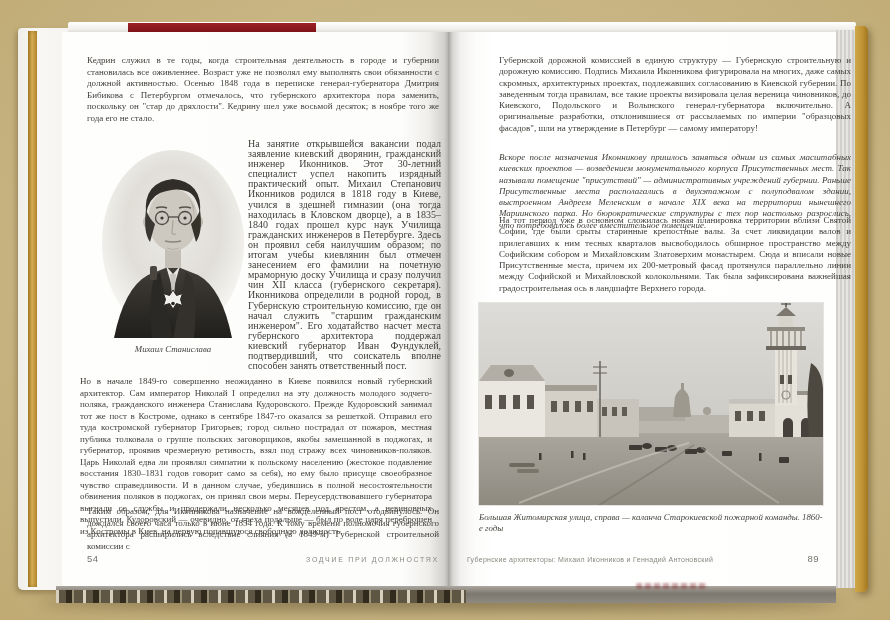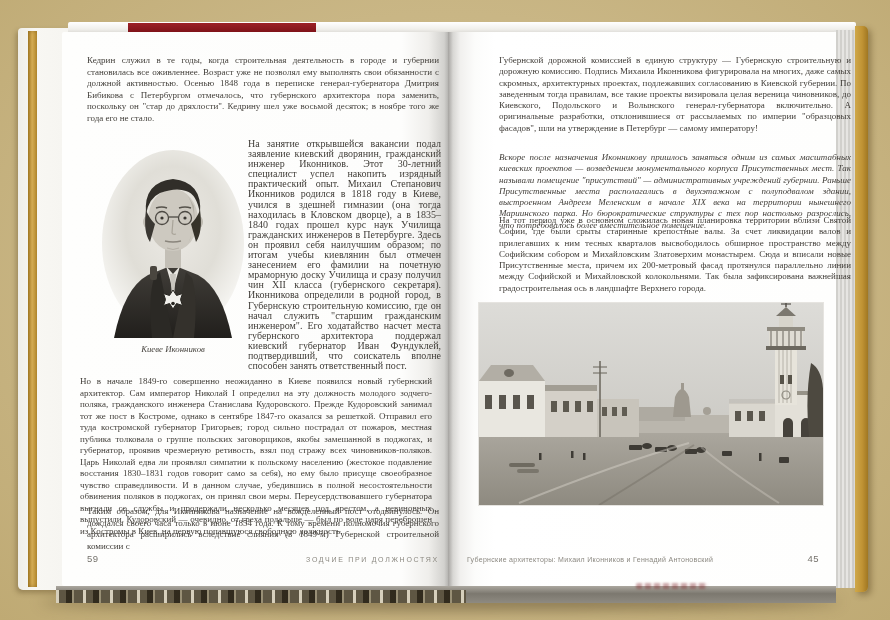--- a/index.html
+++ b/index.html
@@ -144,28 +144,28 @@
         <path d="M73 72 L72 85 Q73 87 76 86" stroke="#a9a499" stroke-width="1.2" fill="none"></path>
         <path d="M65 93 Q73 95 81 93" stroke="#8a857c" stroke-width="1.5" fill="none"></path>
         <path d="M67 100 Q73 103 79 100" stroke="#b4afa5" stroke-width="1" fill="none"></path>
 
         <path d="M73 142 l3.5 5.5 6-2 -2 6 2 6 -6 -2 -3.5 5.5 -3.5 -5.5 -6 2 2 -6 -2 -6 6 2 Z" fill="#f0efeb" stroke="#26241f" stroke-width="1"></path>
         <circle cx="73" cy="155.5" r="1.8" fill="#26241f"></circle>
 
         <rect x="50" y="118" width="7" height="14" rx="2" fill="#4a463f"></rect>
       </svg>
     </div>
-    <div class="caption caption-portrait">Киеве Иконников</div>
+    <div class="caption caption-portrait">Михаил Станислава</div>
 
     <p class="body p2">На занятие открывшейся вакансии подал заявление киевский дворянин, гражданский инженер Иконников. Этот 30-летний специалист успел накопить изрядный практический опыт. Михаил Степанович Иконников родился в 1818 году в Киеве, учился в здешней гимназии (она тогда находилась в Кловском дворце), а в 1835–1840 годах прошел курс наук Училища гражданских инженеров в Петербурге. Здесь он проявил себя наилучшим образом; по итогам учебы киевлянин был отмечен занесением его фамилии на почетную мраморную доску Училища и сразу получил чин XII класса (губернского секретаря). Иконникова определили в родной город, в Губернскую строительную комиссию, где он начал служить "старшим гражданским инженером". Его ходатайство насчет места губернского архитектора поддержал киевский губернатор Иван Фундуклей, подтвердивший, что соискатель вполне способен занять ответственный пост.</p>
     <p class="body p3">Но в начале 1849-го совершенно неожиданно в Киеве появился новый губернский архитектор. Сам император Николай I определил на эту должность молодого зодчего-поляка, гражданского инженера Станислава Кудоровского. Прежде Кудоровский занимал тот же пост в Костроме, однако в сентябре 1847-го оказался за решеткой. Отправил его туда костромской губернатор Григорьев; город сильно пострадал от пожаров, местная публика толковала о группе польских заговорщиков, якобы замешанной в поджогах, и губернатор, проявив чрезмерную ретивость, взял под стражу всех чиновников-поляков. Царь Николай едва ли проявлял симпатии к польскому населению (жестокое подавление восстания 1830–1831 годов говорит само за себя), но ему было присуще своеобразное чувство справедливости. И в данном случае, убедившись в полной несостоятельности обвинения поляков в поджогах, он принял свои меры. Переусердствовавшего губернатора выгнали со службы и продержали несколько месяцев под арестом, а невиновных выпустили. Кудоровский — очевидно, от греха подальше — был по воле царя переброшен из Костромы в Киев, на первую попавшуюся свободную должность.</p>
     <p class="body p4">Таким образом, для Иконникова назначение на вожделенный пост отодвинулось. Он дождался своего часа только в июне 1854 года. К тому времени полномочия губернского архитектора расширились вследствие слияния (в 1849-м) Губернской строительной комиссии с</p>
 
     <div class="footer">
-      <span class="pagenum">59</span>
+      <span class="pagenum">54</span>
       <span class="running-left">ЗОДЧИЕ ПРИ ДОЛЖНОСТЯХ</span>
     </div>
   </div>
 
   <div class="spine-cap"></div>
 
   <div class="page right">
     <p class="body p1">Губернской дорожной комиссией в единую структуру — Губернскую строительную и дорожную комиссию. Подпись Михаила Иконникова фигурировала на многих, даже самых скромных, архитектурных проектах, подлежавших согласованию в Киевской губернии. По заведенным тогда правилам, все такие проекты визировала целая вереница чиновников, до Киевского, Подольского и Волынского генерал-губернатора включительно. А оригинальные разработки, отклонившиеся от рассылаемых по империи "образцовых фасадов", шли на утверждение в Петербург — самому императору!</p>
     <p class="body p2">Вскоре после назначения Иконникову пришлось заняться одним из самых масштабных киевских проектов — возведением монументального корпуса Присутственных мест. Так называли помещение "присутствий" — административных учреждений губернии. Раньше Присутственные места располагались в двухэтажном с полуподвалом здании, выстроенном Андреем Меленским в начале XIX века на территории нынешнего Мариинского парка. Но бюрократические структуры с тех пор настолько разрослись, что потребовалось более вместительное помещение.</p>
     <p class="body p3">На тот период уже в основном сложилась новая планировка территории вблизи Святой Софии, где были срыты старинные крепостные валы. За счет ликвидации валов и прилегавших к ним тесных кварталов высвободилось обширное пространство между Софийским собором и Михайловским Златоверхим монастырем. Сюда и вписали новые Присутственные места, причем их 200-метровый фасад протянулся параллельно линии между Софийской и Михайловской колокольнями. Так была зафиксирована важнейшая градостроительная ось в ландшафте Верхнего города.</p>
@@ -268,20 +268,21 @@
         </g>
 
         <rect x="30" y="160" width="26" height="4" rx="2" fill="#6e6a60"></rect>
         <rect x="38" y="166" width="22" height="4" rx="2" fill="#7a766c"></rect>
 
         <path d="M40 200 Q140 160 210 140" stroke="rgba(220,216,206,.45)" stroke-width="2" fill="none"></path>
         <path d="M120 202 Q180 165 215 142" stroke="rgba(110,105,95,.4)" stroke-width="2" fill="none"></path>
         <path d="M300 200 Q250 168 222 144" stroke="rgba(220,216,206,.35)" stroke-width="2" fill="none"></path>
       </svg>
     </div>
+    <div class="caption caption-street">Большая Житомирская улица, справа — каланча Старокиевской пожарной команды. 1860-е годы</div>
 
     <div class="footer">
       <span class="running-right">Губернские архитекторы: Михаил Иконников и Геннадий Антоновский</span>
-      <span class="pagenum">45</span>
+      <span class="pagenum">89</span>
     </div>
     <div class="showthrough"></div>
   </div>
 </div>
 
 </body></html>

